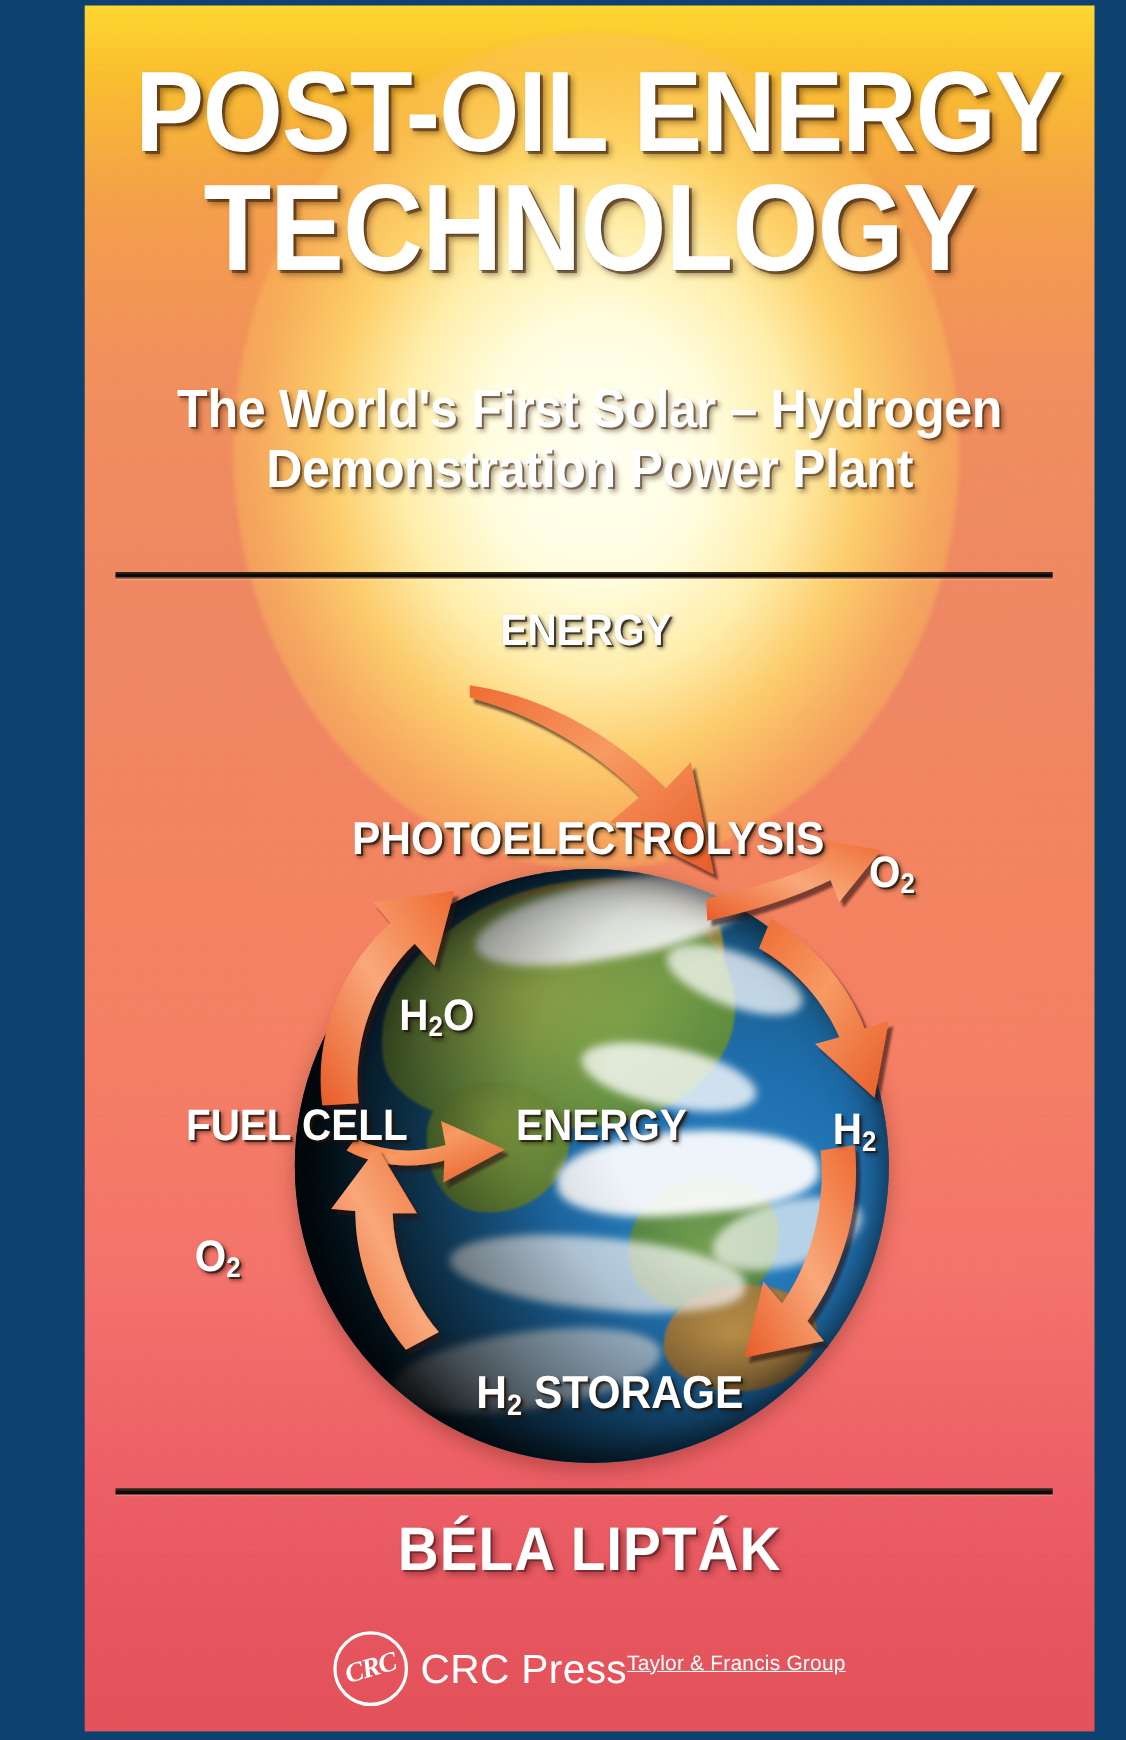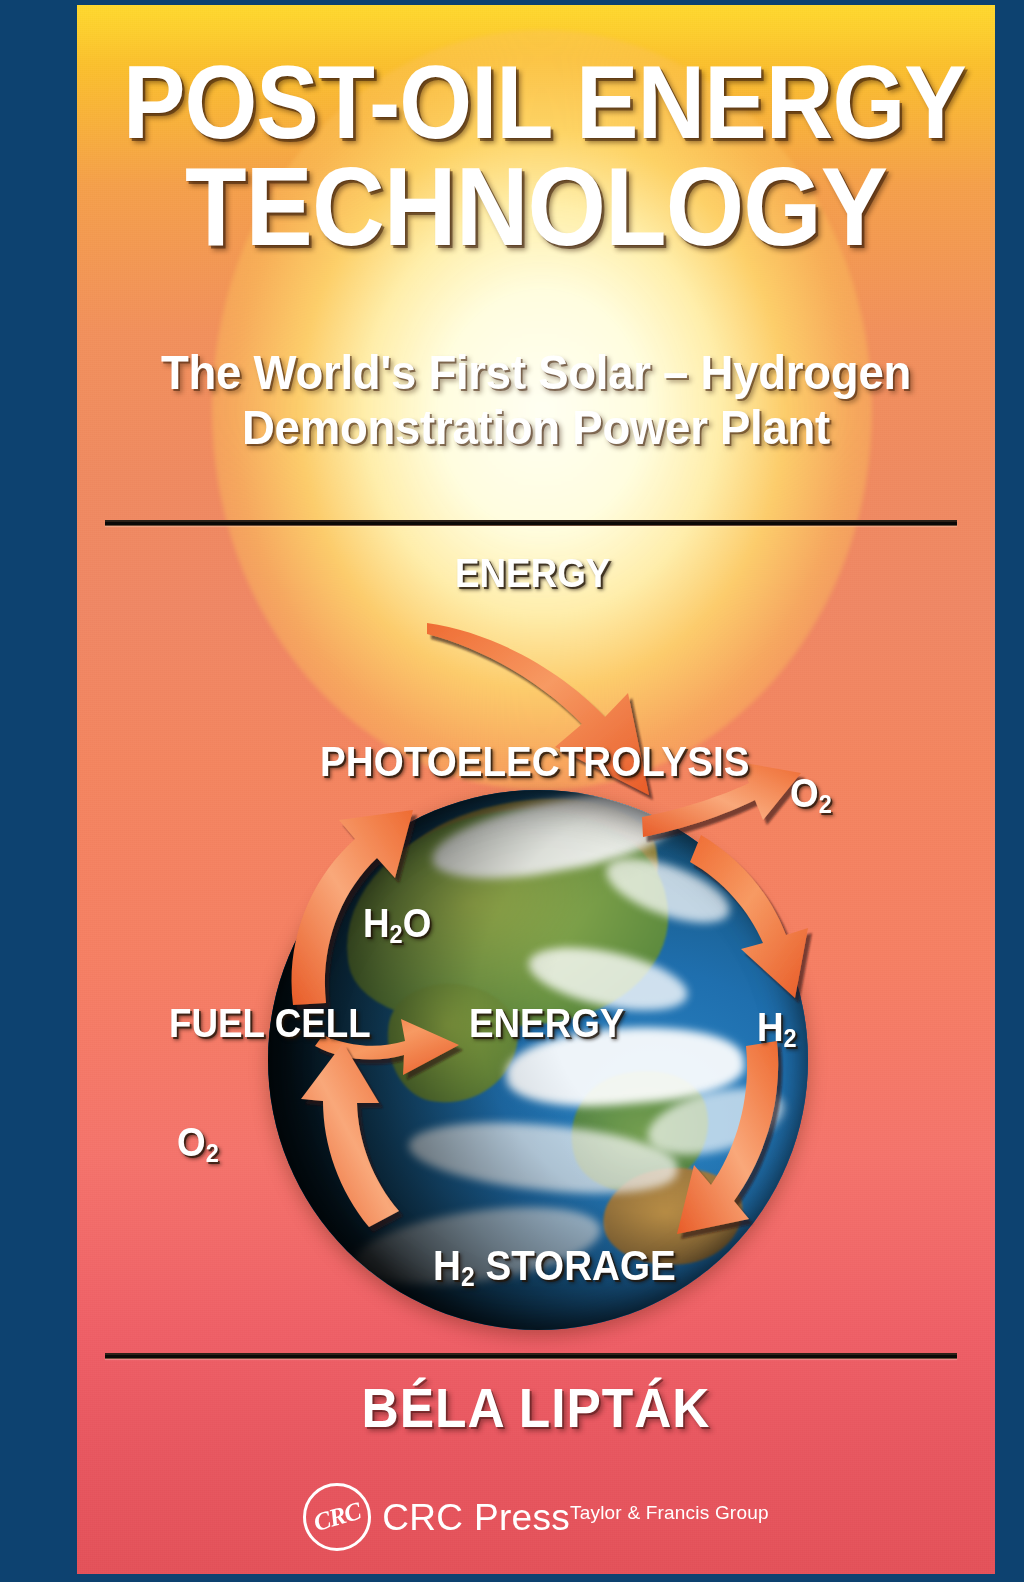--- a/index.html
+++ b/index.html
@@ -330,20 +330,21 @@
     font-size: 37px;
     font-weight: normal;
     letter-spacing: .3px;
   }
   #crc-press-sub {
     color: #ffffff;
     font-family: "Liberation Sans", sans-serif;
     font-size: 19px;
     margin-top: 4px;
     letter-spacing: .2px;
+    text-decoration: underline;
   }
 </style>
 </head>
 <body>
 
 <div id="book-frame">
 
   <div id="cover">
 
     <div id="cover-texture"></div>

